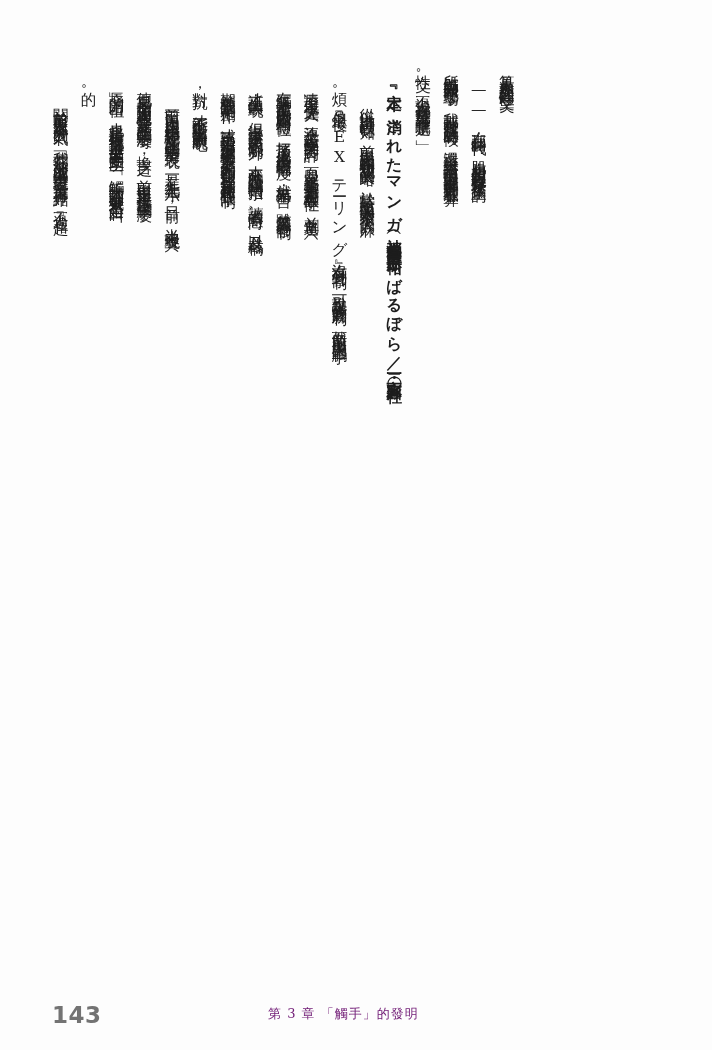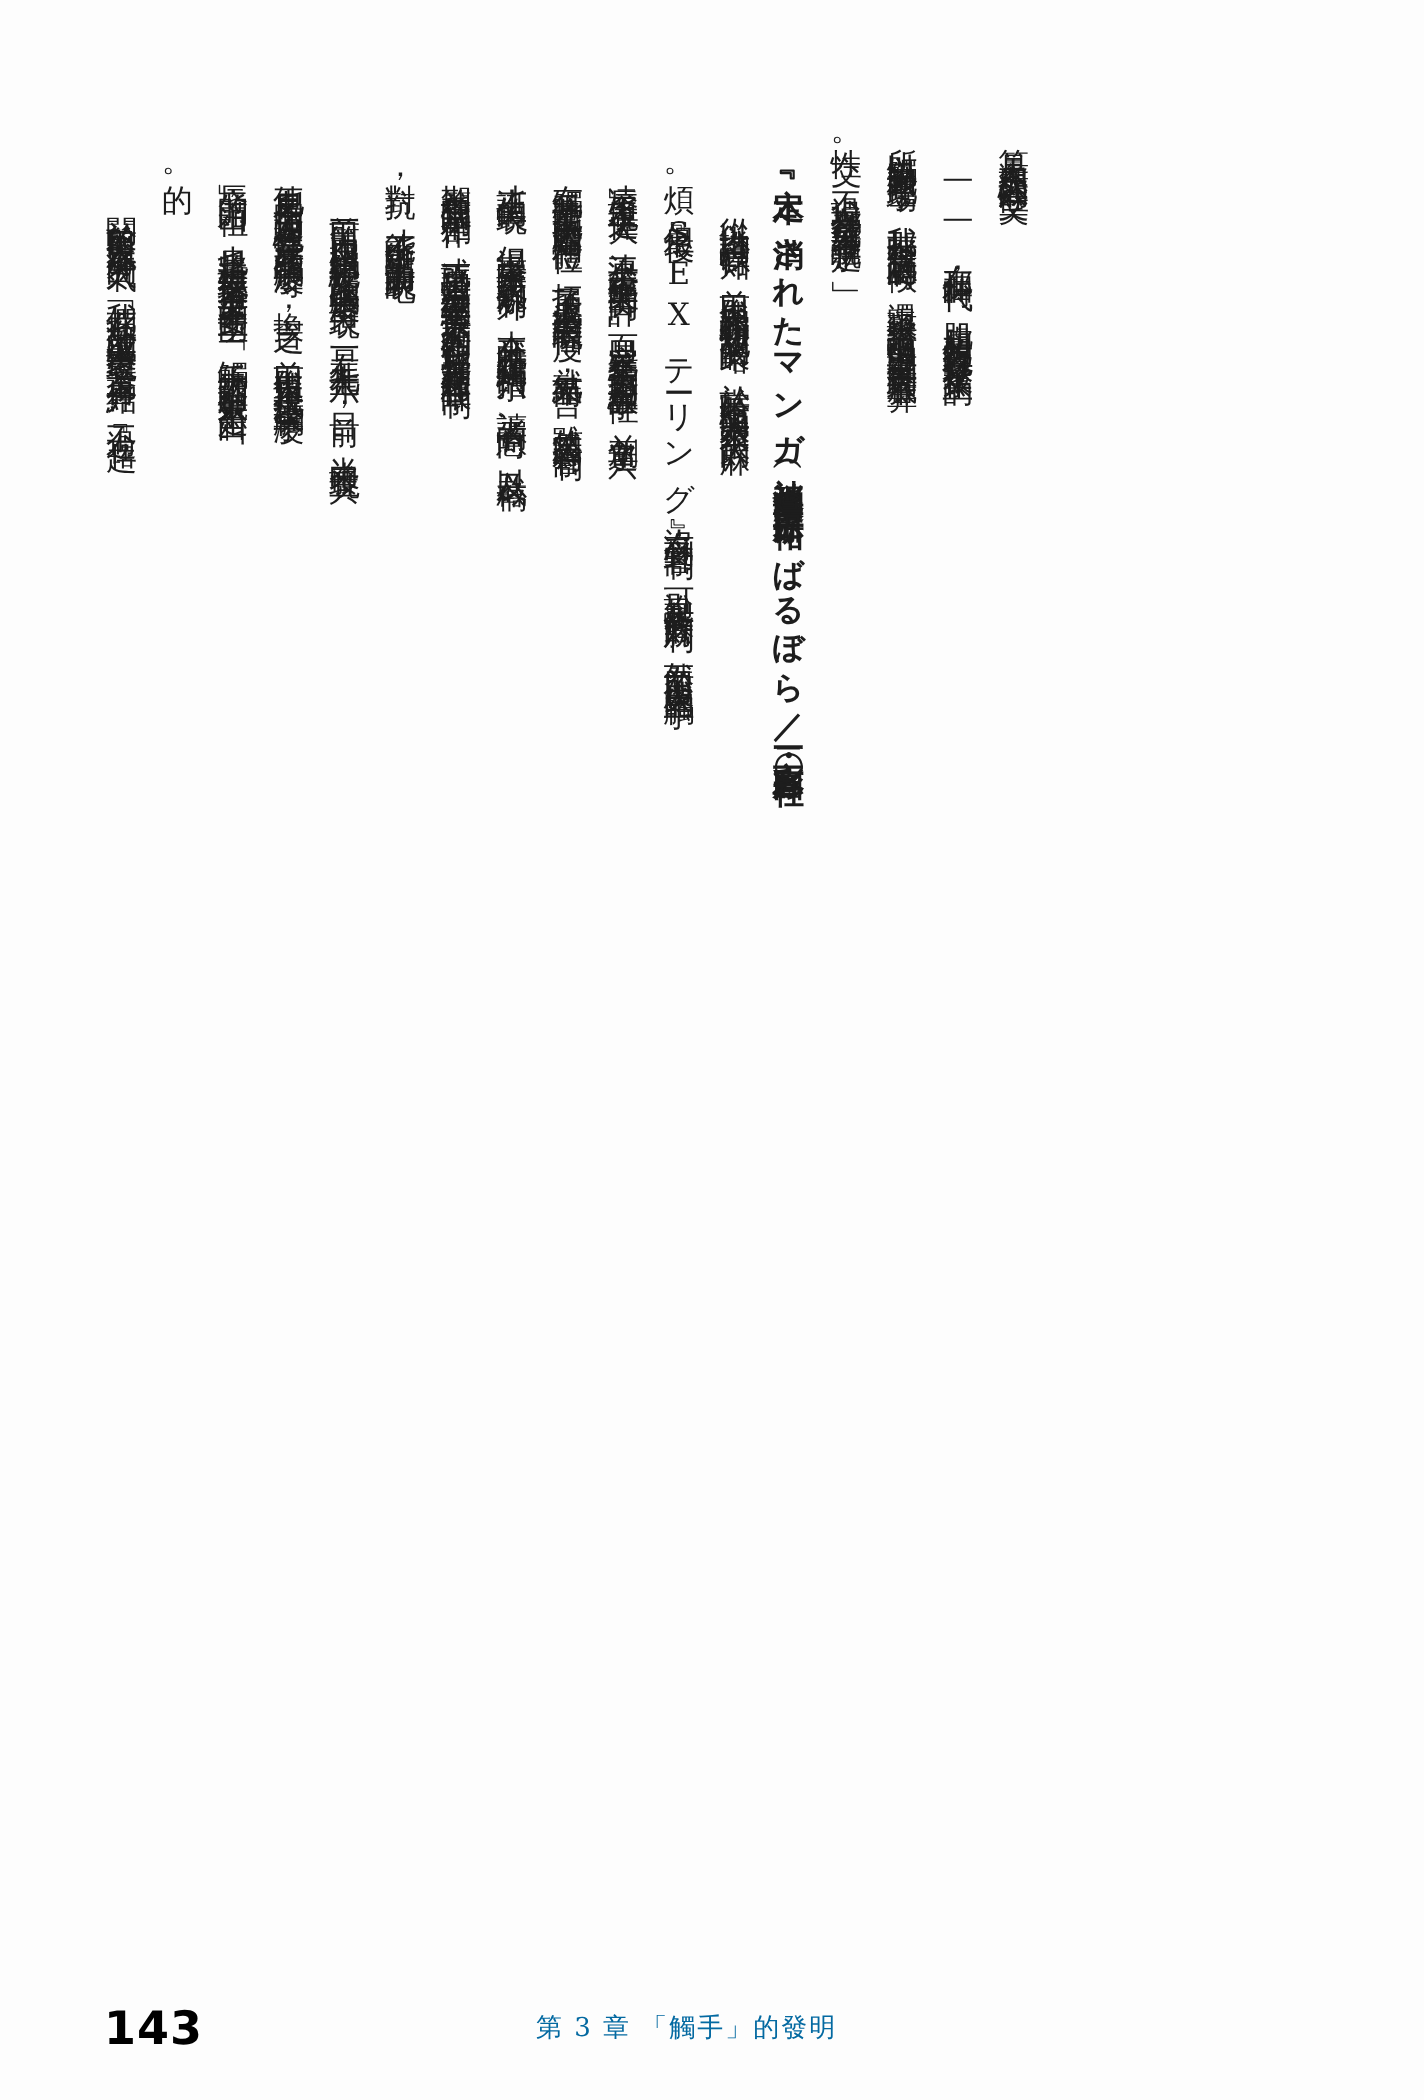--- a/index.html
+++ b/index.html
@@ -67,31 +67,31 @@
     bottom: 22px;
     height: 30px;
   }
   #page-number {
     position: absolute;
     left: 52px;
     bottom: 0px;
     font-family: "DejaVu Sans", "Liberation Sans", sans-serif;
     font-size: 23px;
     font-weight: bold;
-    color: #000000;
+    color: #737373;
     letter-spacing: 0.5px;
     margin-top: 26px;
   }
   #footer-chapter {
     position: absolute;
     left: 268px;
     bottom: 5px;
     font-family: "DejaVu Serif", "Liberation Serif", serif;
     font-size: 13px;
-    color: #0369a1;
+    color: #701a75;
     letter-spacing: 1px;
     white-space: nowrap;
   }
 </style>
 </head>
 <body>
 
 <div id="page">
 
   <div id="body-text">

